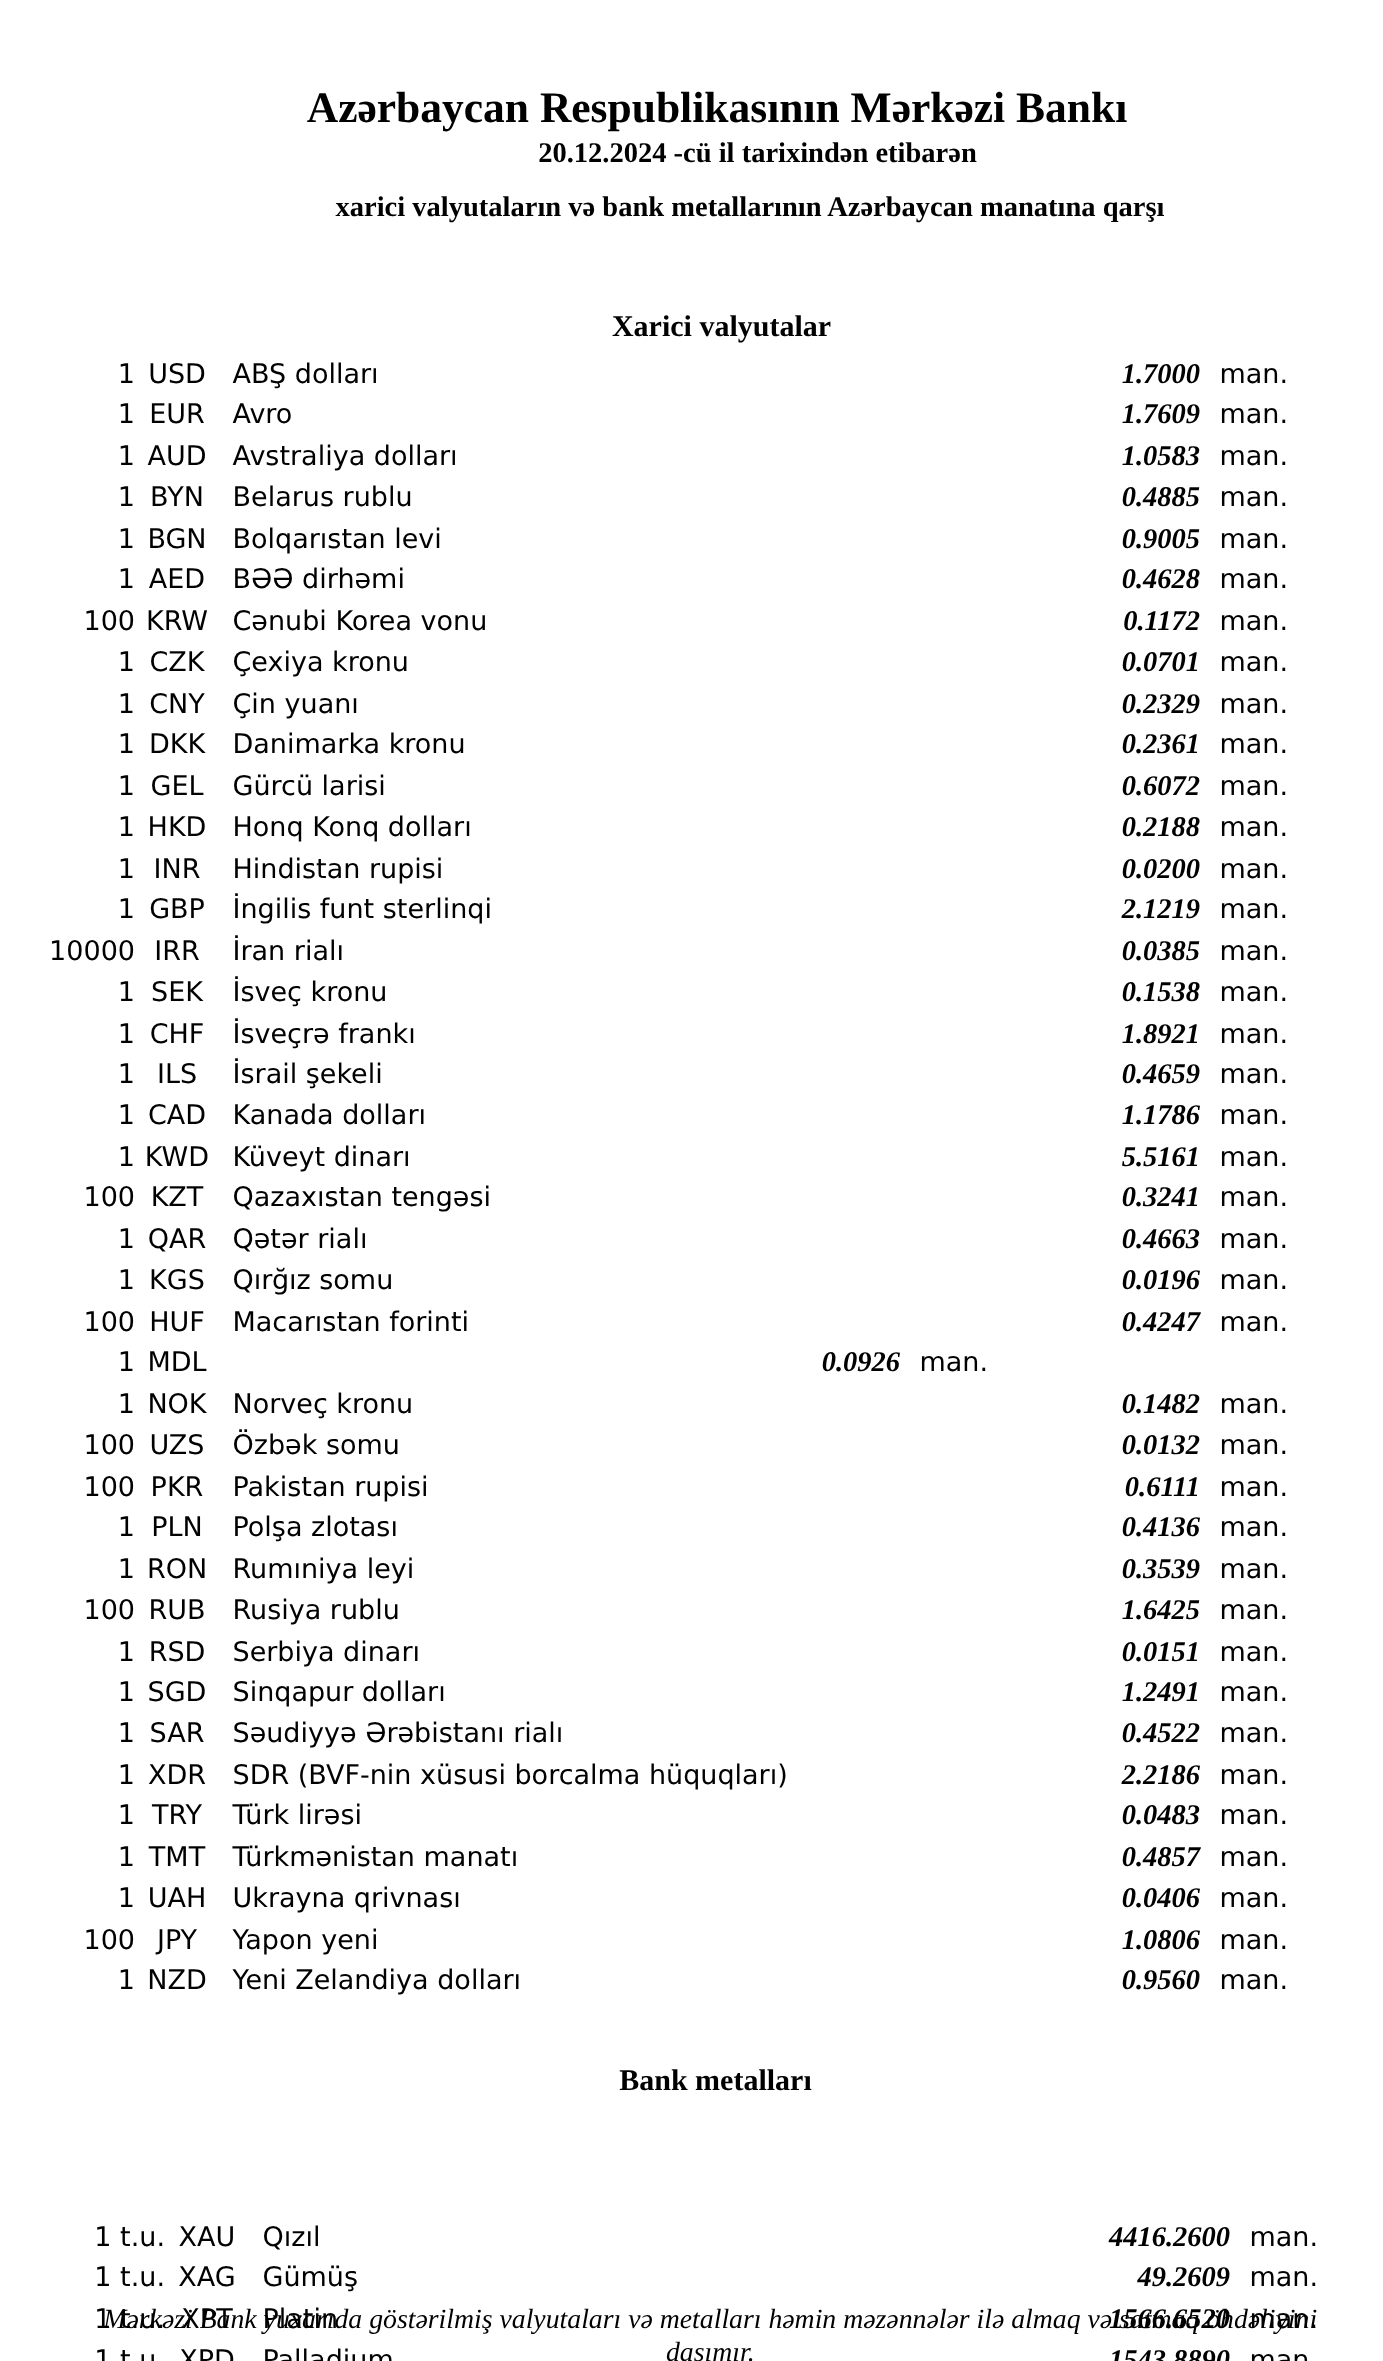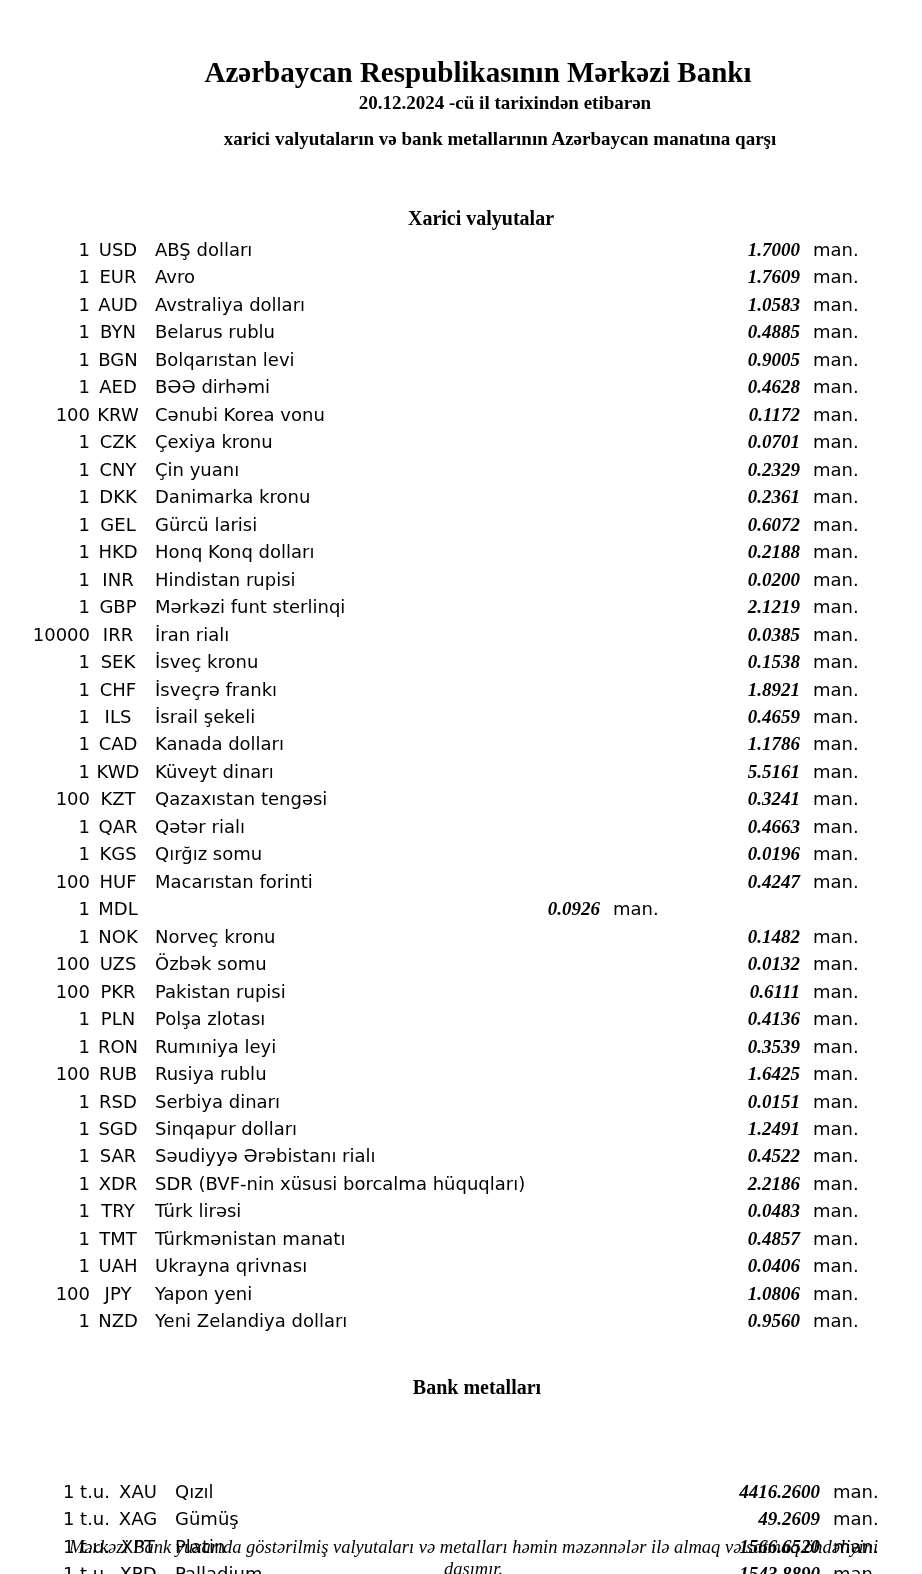--- a/index.html
+++ b/index.html
@@ -162,21 +162,21 @@
     <div class="rate-row">
     <span class="cell-qty">1</span>
     <span class="cell-code">INR</span>
     <span class="cell-name">Hindistan rupisi</span>
     <span class="cell-rate">0.0200</span>
     <span class="cell-unit">man.</span>
   </div>
     <div class="rate-row">
     <span class="cell-qty">1</span>
     <span class="cell-code">GBP</span>
-    <span class="cell-name">Mərkəzi funt sterlinqi</span>
+    <span class="cell-name">İngilis funt sterlinqi</span>
     <span class="cell-rate">2.1219</span>
     <span class="cell-unit">man.</span>
   </div>
     <div class="rate-row">
     <span class="cell-qty">10000</span>
     <span class="cell-code">IRR</span>
     <span class="cell-name">İran rialı</span>
     <span class="cell-rate">0.0385</span>
     <span class="cell-unit">man.</span>
   </div>

